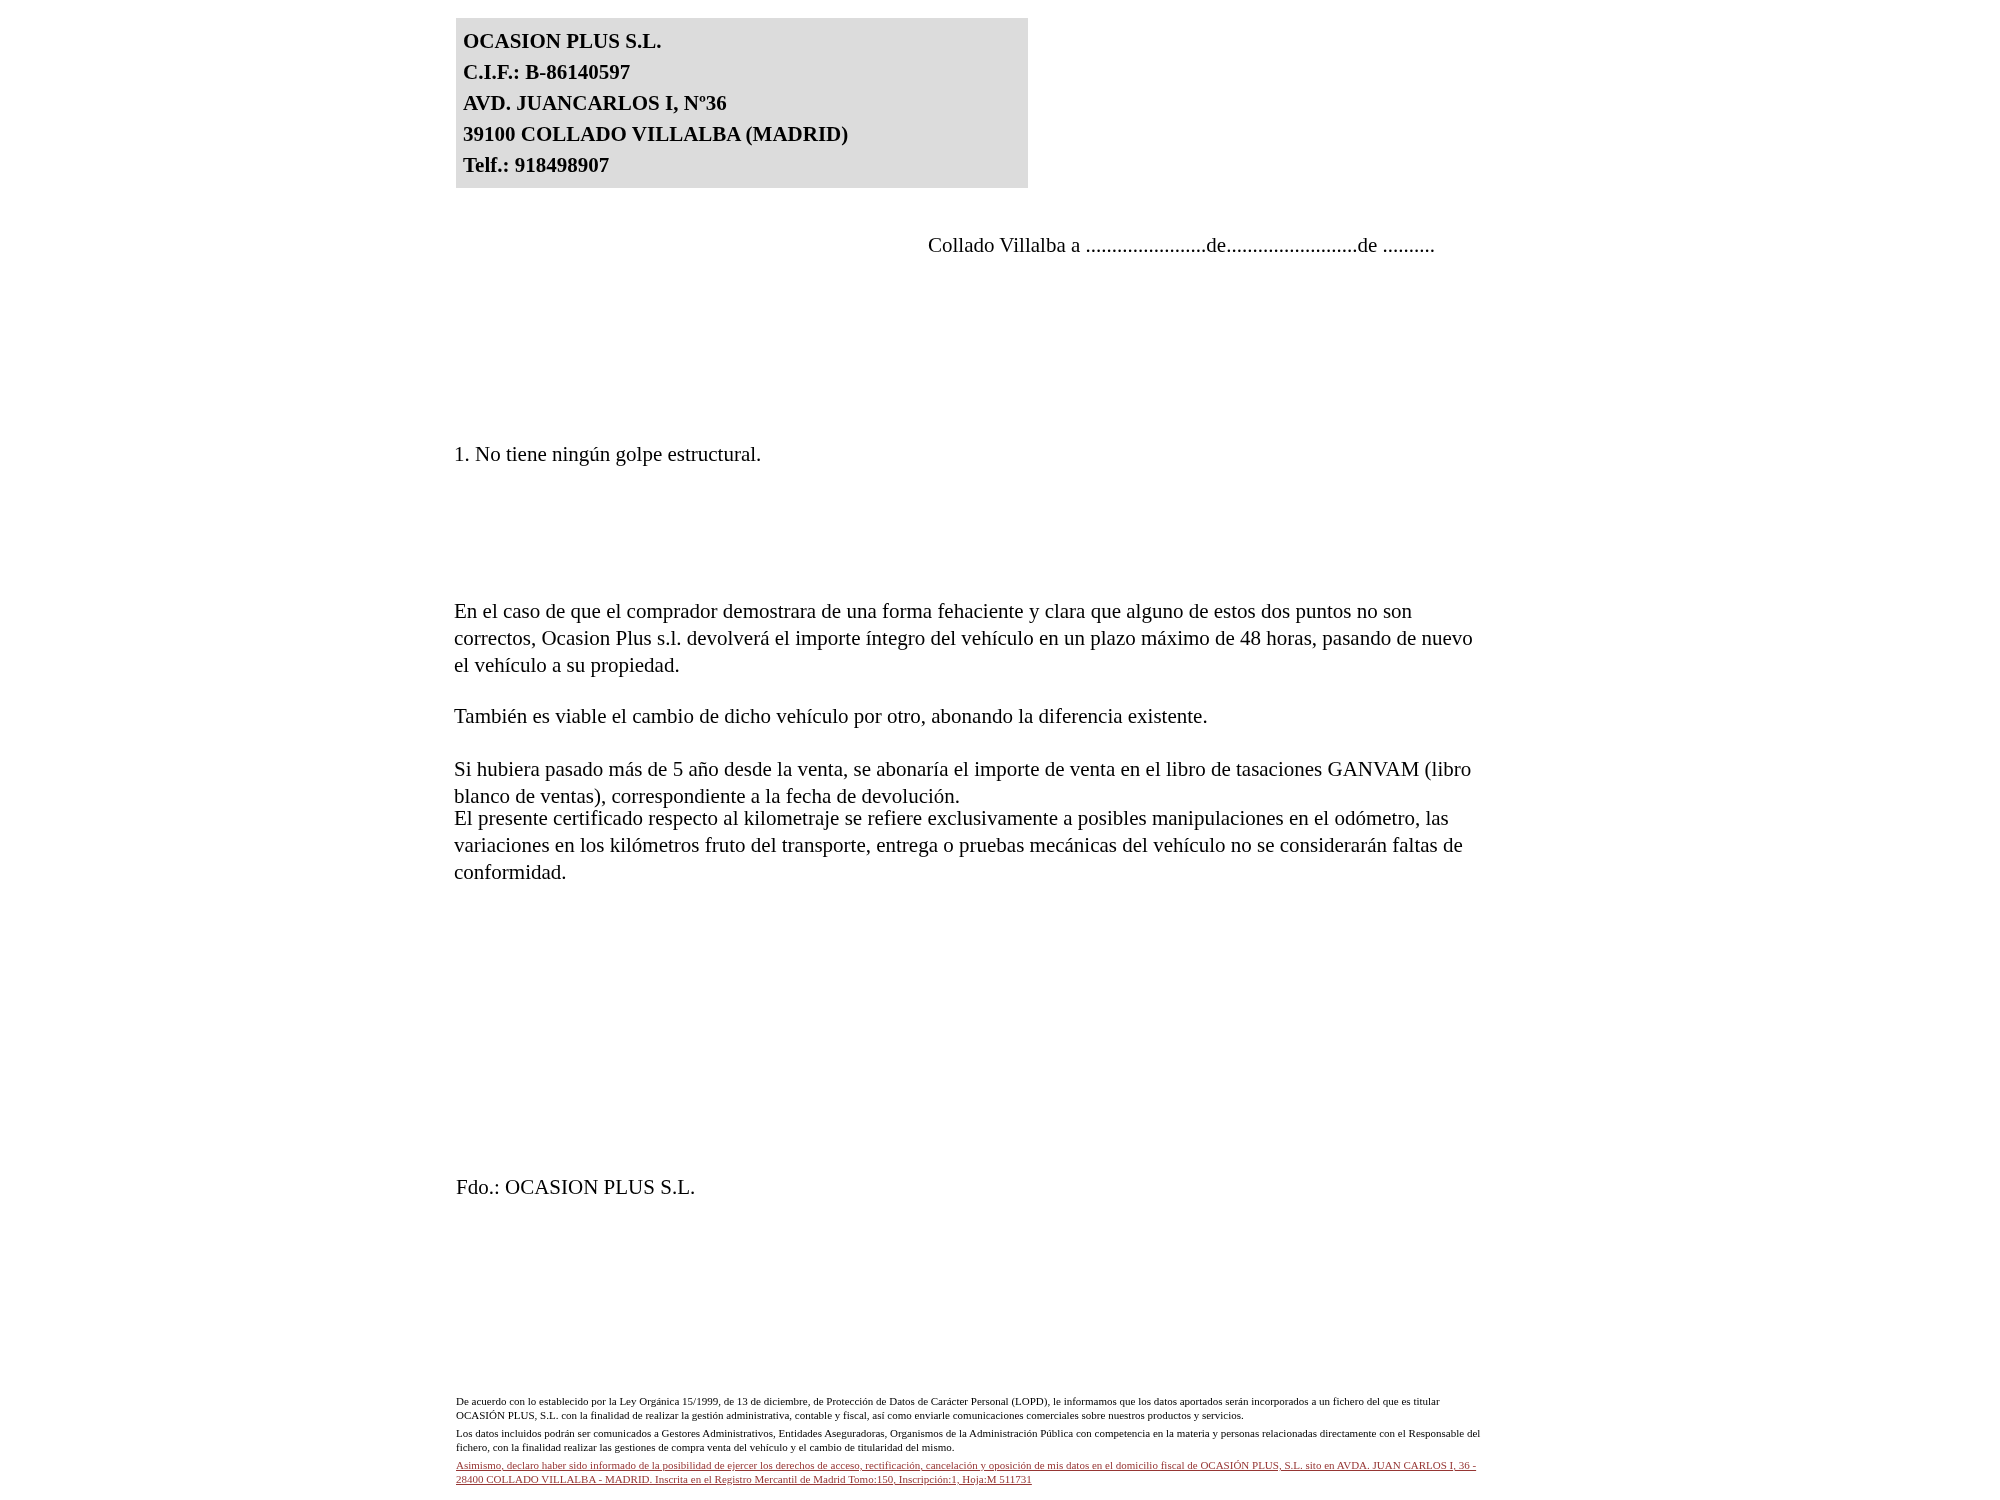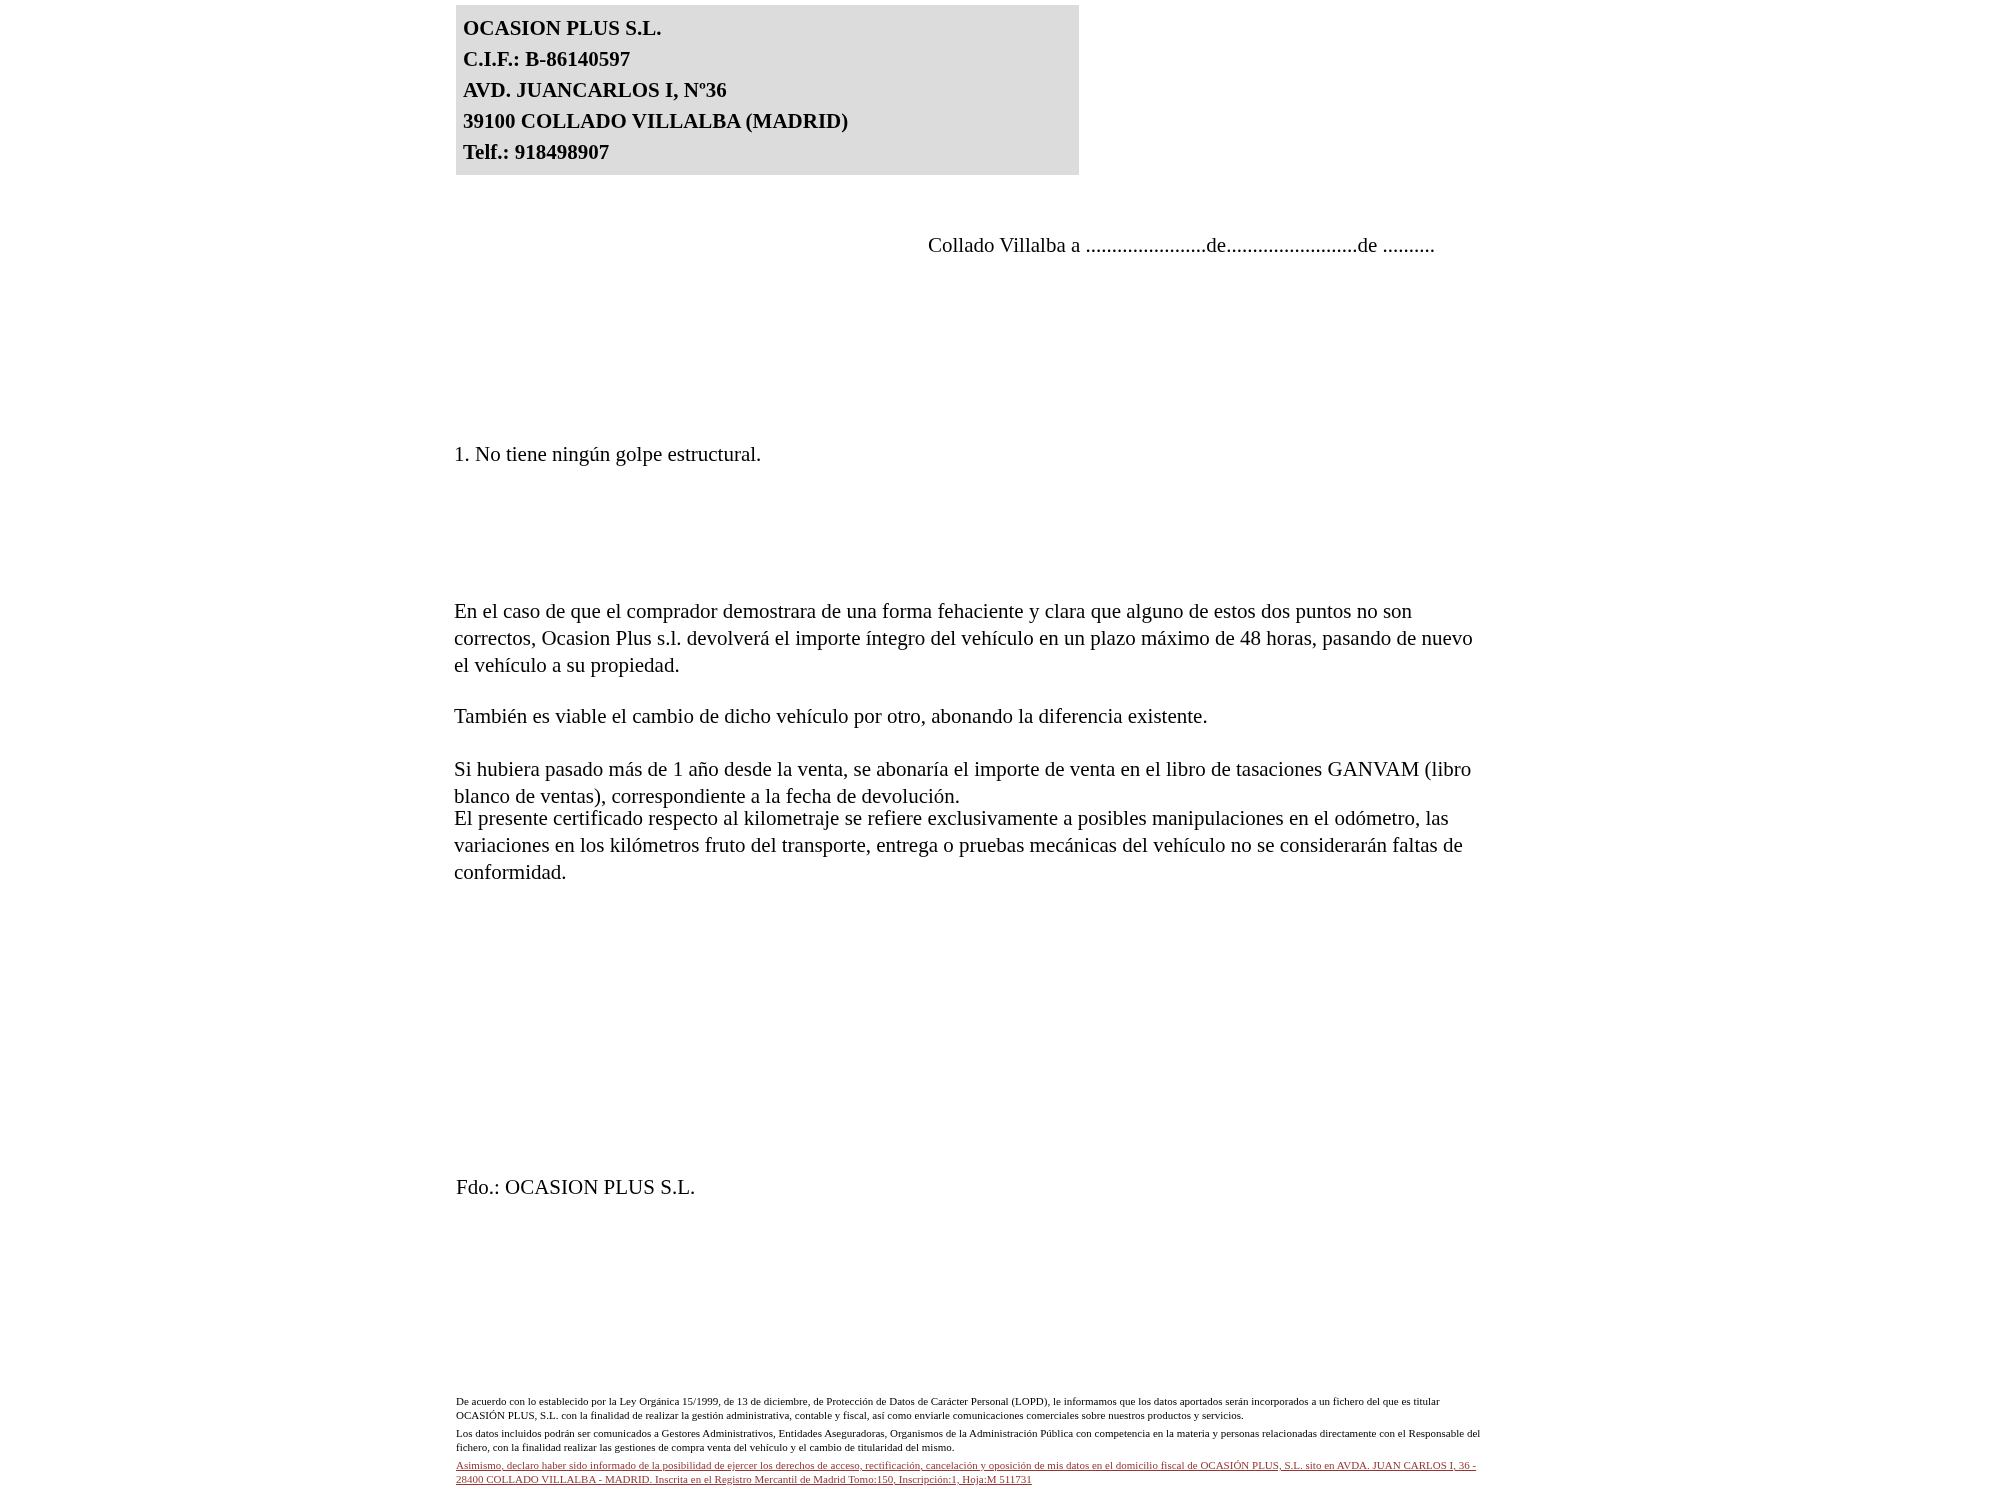--- a/index.html
+++ b/index.html
@@ -13,22 +13,22 @@
     height: 1500px;
     background: #ffffff;
     color: #000000;
     font-family: "Liberation Serif", "DejaVu Serif", serif;
     font-size: 21px;
     overflow: hidden;
   }
   .header-box {
     position: absolute;
     left: 456px;
-    top: 5px;
-    width: 623px;
+    top: 18px;
+    width: 572px;
     height: 170px;
     background: var(--header-bg, #dcdcdc);
     padding: 8px 0 0 7px;
     box-sizing: border-box;
   }
   .header-box div {
     font-weight: bold;
     font-size: 21px;
     line-height: 31px;
     white-space: nowrap;
@@ -105,21 +105,21 @@
     <div>Telf.: 918498907</div>
   </div>
 
   <div class="date-line">Collado Villalba a .......................de.........................de ..........</div>
 
 
   <div class="item" style="top:441px">1. No tiene ningún golpe estructural.</div>
 
   <div class="para" style="top:598px">En el caso de que el comprador demostrara de una forma fehaciente y clara que alguno de estos dos puntos no son correctos, Ocasion Plus s.l. devolverá el importe íntegro del vehículo en un plazo máximo de 48 horas, pasando de nuevo el vehículo a su propiedad.</div>
   <div class="para" style="top:703px">También es viable el cambio de dicho vehículo por otro, abonando la diferencia existente.</div>
-  <div class="para" style="top:756px">Si hubiera pasado más de 1 año desde la venta, se abonaría el importe de venta en el libro de tasaciones GANVAM (libro blanco de ventas), correspondiente a la fecha de devolución.</div>
+  <div class="para" style="top:756px">Si hubiera pasado más de 5 año desde la venta, se abonaría el importe de venta en el libro de tasaciones GANVAM (libro blanco de ventas), correspondiente a la fecha de devolución.</div>
   <div class="para" style="top:805px">El presente certificado respecto al kilometraje se refiere exclusivamente a posibles manipulaciones en el odómetro, las variaciones en los kilómetros fruto del transporte, entrega o pruebas mecánicas del vehículo no se considerarán faltas de conformidad.</div>
 
   <div class="signature">Fdo.: OCASION PLUS S.L.</div>
 
   <div class="footer">
     <p>De acuerdo con lo establecido por la Ley Orgánica 15/1999, de 13 de diciembre, de Protección de Datos de Carácter Personal (LOPD), le informamos que los datos aportados serán incorporados a un fichero del que es titular OCASIÓN PLUS, S.L. con la finalidad de realizar la gestión administrativa, contable y fiscal, así como enviarle comunicaciones comerciales sobre nuestros productos y servicios.</p>
     <p>Los datos incluidos podrán ser comunicados a Gestores Administrativos, Entidades Aseguradoras, Organismos de la Administración Pública con competencia en la materia y personas relacionadas directamente con el Responsable del fichero, con la finalidad realizar las gestiones de compra venta del vehículo y el cambio de titularidad del mismo.</p>
     <p class="notice">Asimismo, declaro haber sido informado de la posibilidad de ejercer los derechos de acceso, rectificación, cancelación y oposición de mis datos en el domicilio fiscal de OCASIÓN PLUS, S.L. sito en AVDA. JUAN CARLOS I, 36 - 28400 COLLADO VILLALBA - MADRID. Inscrita en el Registro Mercantil de Madrid Tomo:150, Inscripción:1, Hoja:M 511731</p>
   </div>
 

